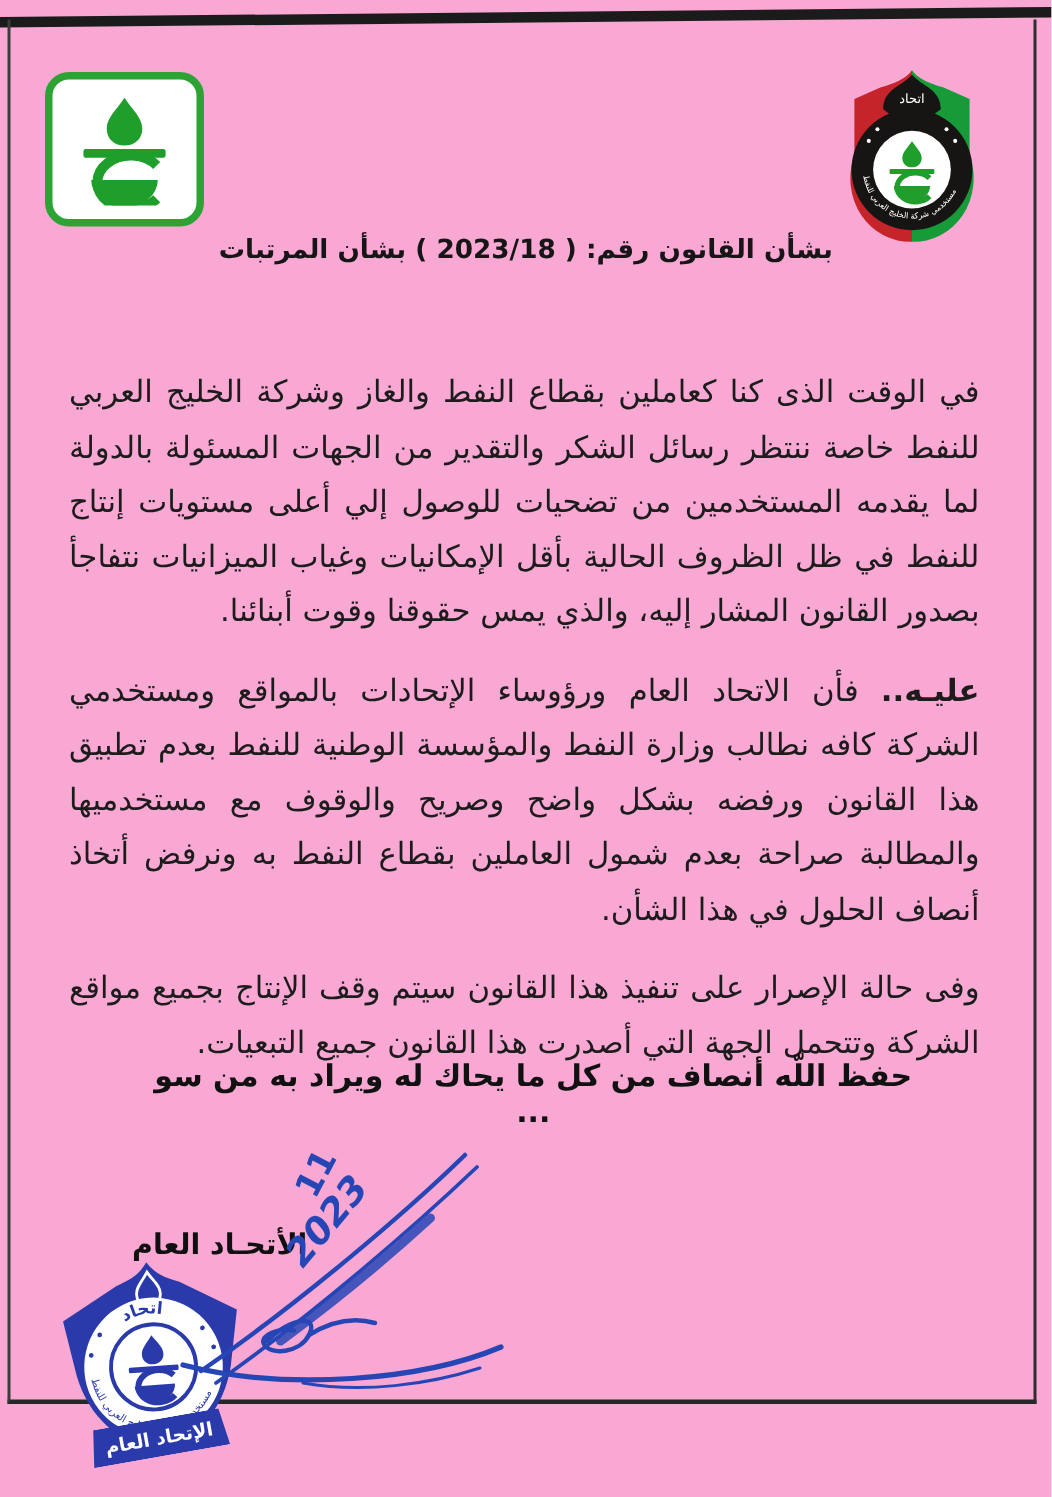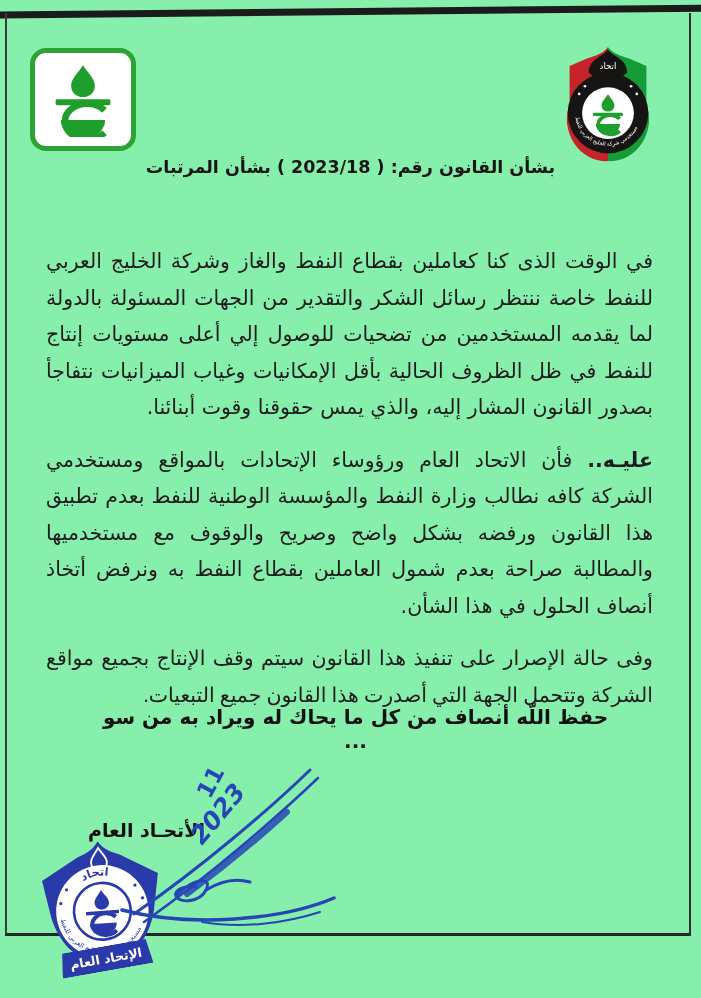--- a/index.html
+++ b/index.html
@@ -1,36 +1,36 @@
 <!DOCTYPE html>
 <html lang="ar"><head>
 <meta charset="utf-8">
 <style>
   html,body{margin:0;padding:0;background:#ffffff;}
-  .page{position:relative;width:701px;height:998px;background:#86efac;overflow:hidden;
+  .page{position:relative;width:701px;height:998px;background:#f9a8d4;overflow:hidden;
         font-family:"DejaVu Sans",sans-serif;color:#1d1d1d;}
   
   .scan-top-bar{position:absolute;left:-4px;top:8px;width:712px;height:7px;background:#1b1b1b;
         transform:rotate(-0.55deg);}
   .page-frame{position:absolute;left:5px;top:13px;width:682px;height:920px;
         border-left:2px solid #3c3c3c;border-right:2px solid #2e2e2e;border-bottom:3px solid #272727;}
   
   .logo-box{position:absolute;left:30px;top:48px;width:96px;height:93px;border:5px solid #2da334;
         border-radius:16px;background:#fff;display:flex;align-items:center;justify-content:center;}
   .logo-box svg{width:74px;height:74px;}
   
   .emblem{position:absolute;left:560px;top:44px;width:96px;height:122px;}
   
   .title{position:absolute;top:146px;left:70px;right:70px;text-align:center;direction:rtl;
         font-weight:bold;font-size:17.5px;line-height:43px;color:#161616;}
   
   .body-text{position:absolute;top:243px;right:48px;left:46px;direction:rtl;text-align:justify;
         font-size:20.5px;line-height:36.5px;color:#1c1c1c;}
   .body-text p{margin:0 0 16px 0;}
-  .body-text p.p3{margin-bottom:36px;font-family:Liberation Serif, serif;}
+  .body-text p.p3{margin-bottom:36px;}
   .lead-bold{font-weight:bold;}
   .closing{position:absolute;top:705px;left:90px;right:80px;direction:rtl;text-align:center;
         font-weight:bold;font-size:20px;color:#111;}
   
   .sig-title{position:absolute;left:88px;top:819px;direction:rtl;font-weight:bold;font-size:19px;
         color:#101010;z-index:3;white-space:nowrap;}
   .stamp{position:absolute;left:36px;top:840px;width:132px;height:132px;z-index:4;transform:rotate(-4deg);}
   .stamp-banner{position:absolute;left:60px;top:946px;width:92px;height:25px;background:#2b3aab;
         transform:rotate(-10deg);z-index:4;display:flex;align-items:center;justify-content:center;
         clip-path:polygon(4% 0,96% 0,100% 100%,0 100%);}

